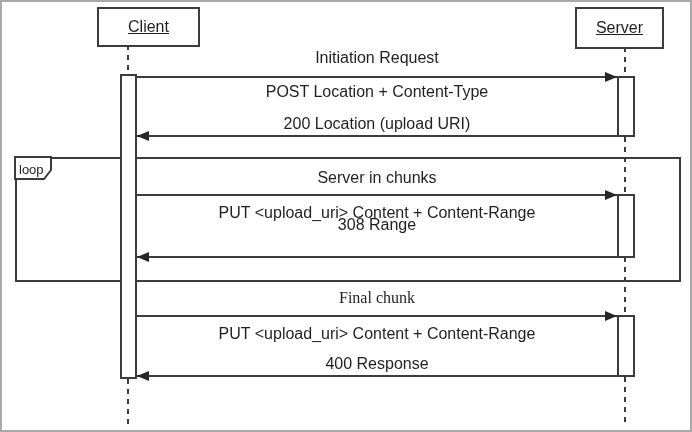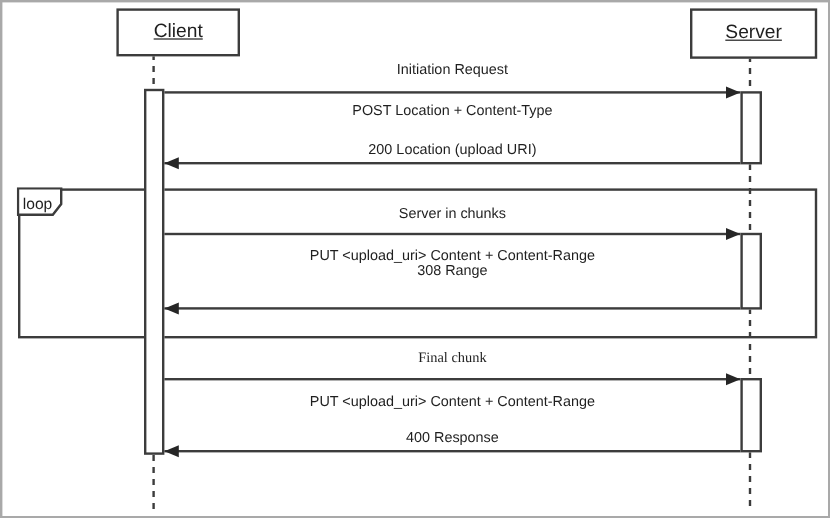--- a/index.html
+++ b/index.html
@@ -28,21 +28,21 @@
     position:absolute; box-sizing:border-box; background:#ffffff;
     border:2px solid #3c3c3c; z-index:3;
   }
   .mline { position:absolute; height:0; border-top:2px solid #3c3c3c; z-index:4; }
   .ah { position:absolute; width:0; height:0; z-index:5;
         border-top:5px solid transparent; border-bottom:5px solid transparent; }
   .ah-right { border-left:12px solid #262626; }
   .ah-left  { border-right:12px solid #262626; }
   .msg {
     position:absolute; left:135px; width:480px; text-align:center;
-    font-size:12px; line-height:14px; z-index:5; white-space:nowrap;
+    font-size:16px; line-height:14px; z-index:5; white-space:nowrap;
   }
 </style>
 </head>
 <body>
 
 <div class="frame">
 
   <div class="lifeline" style="left:125px; top:43px; height:30px;"></div>
   <div class="lifeline" style="left:125px; top:377px; height:47px;"></div>
   <div class="lifeline" style="left:622px; top:45px; height:379px;"></div>
@@ -78,17 +78,17 @@
   <div class="mline" style="left:135px; top:313px; width:480px;"></div>
   <div class="ah ah-right" style="left:603px; top:309px;"></div>
   <div class="msg" style="top:325px;">PUT &lt;upload_uri&gt; Content + Content-Range</div>
   <div class="msg" style="top:355px;">400 Response</div>
   <div class="mline" style="left:135px; top:373px; width:480px;"></div>
   <div class="ah ah-left" style="left:135px; top:369px;"></div>
 
   <div class="actor" style="left:75px; top:5px; width:103px; height:40px;margin-left:20px;">
     <span>Client</span>
   </div>
-  <div class="actor" style="left:573px; top:5px; width:106px; height:42px;">
+  <div class="actor" style="left:573px; top:5px; width:89px; height:42px;">
     <span>Server</span>
   </div>
 
 </div>
 
 </body></html>

